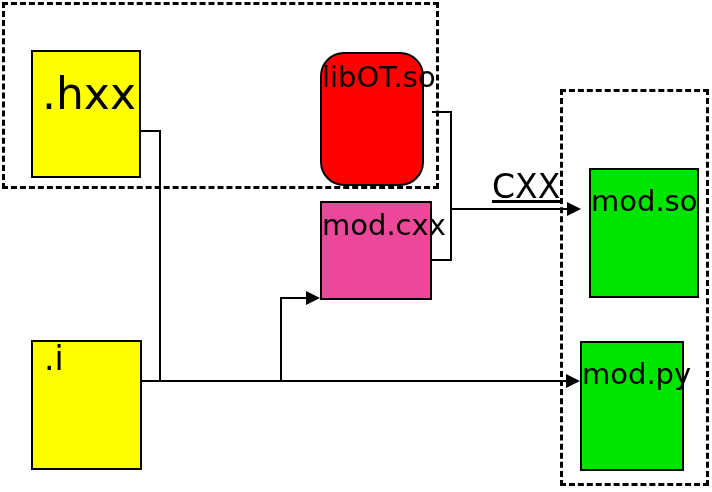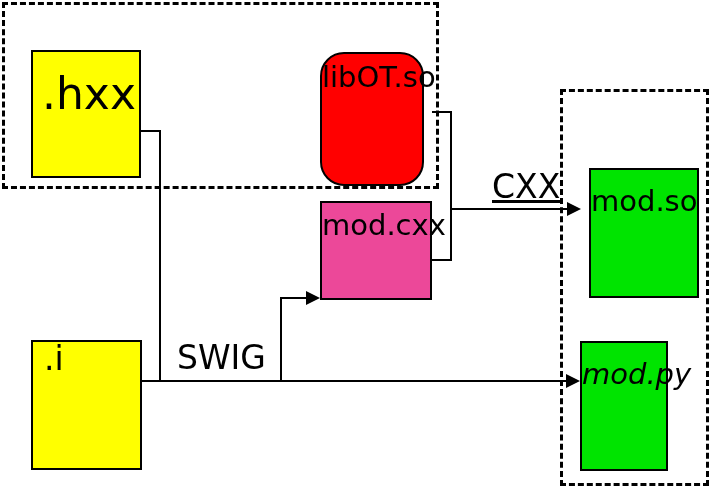--- a/index.html
+++ b/index.html
@@ -70,20 +70,19 @@
   </div>
 
   <div class="node" style="left: 320px; top: 201px; width: 112px; height: 99px; background: #ec4899;">
     <span class="node-label centered" style="top:8px;">mod.cxx</span>
   </div>
 
   <div class="node" style="left: 581px; top: 168px; width: 110px; height: 130px; background: rgb(0, 228, 0); margin-left: 8px;">
     <span class="node-label centered" style="top:17px;">mod.so</span>
   </div>
 
-  <div class="node" style="left: 580px; top: 341px; width: 88px; height: 130px; background: rgb(0, 228, 0); font-style: italic;">
+  <div class="node" style="left: 580px; top: 341px; width: 104px; height: 130px; background: rgb(0, 228, 0);">
     <span class="node-label centered" style="top:17px;">mod.py</span>
   </div>
 
-  <div class="edge-label" style="left:177px;top:341px;">SWIG</div>
   <div class="edge-label" style="left:492px;top:170px;text-decoration:underline;">CXX</div>
 
 </div>
 
 </body></html>

